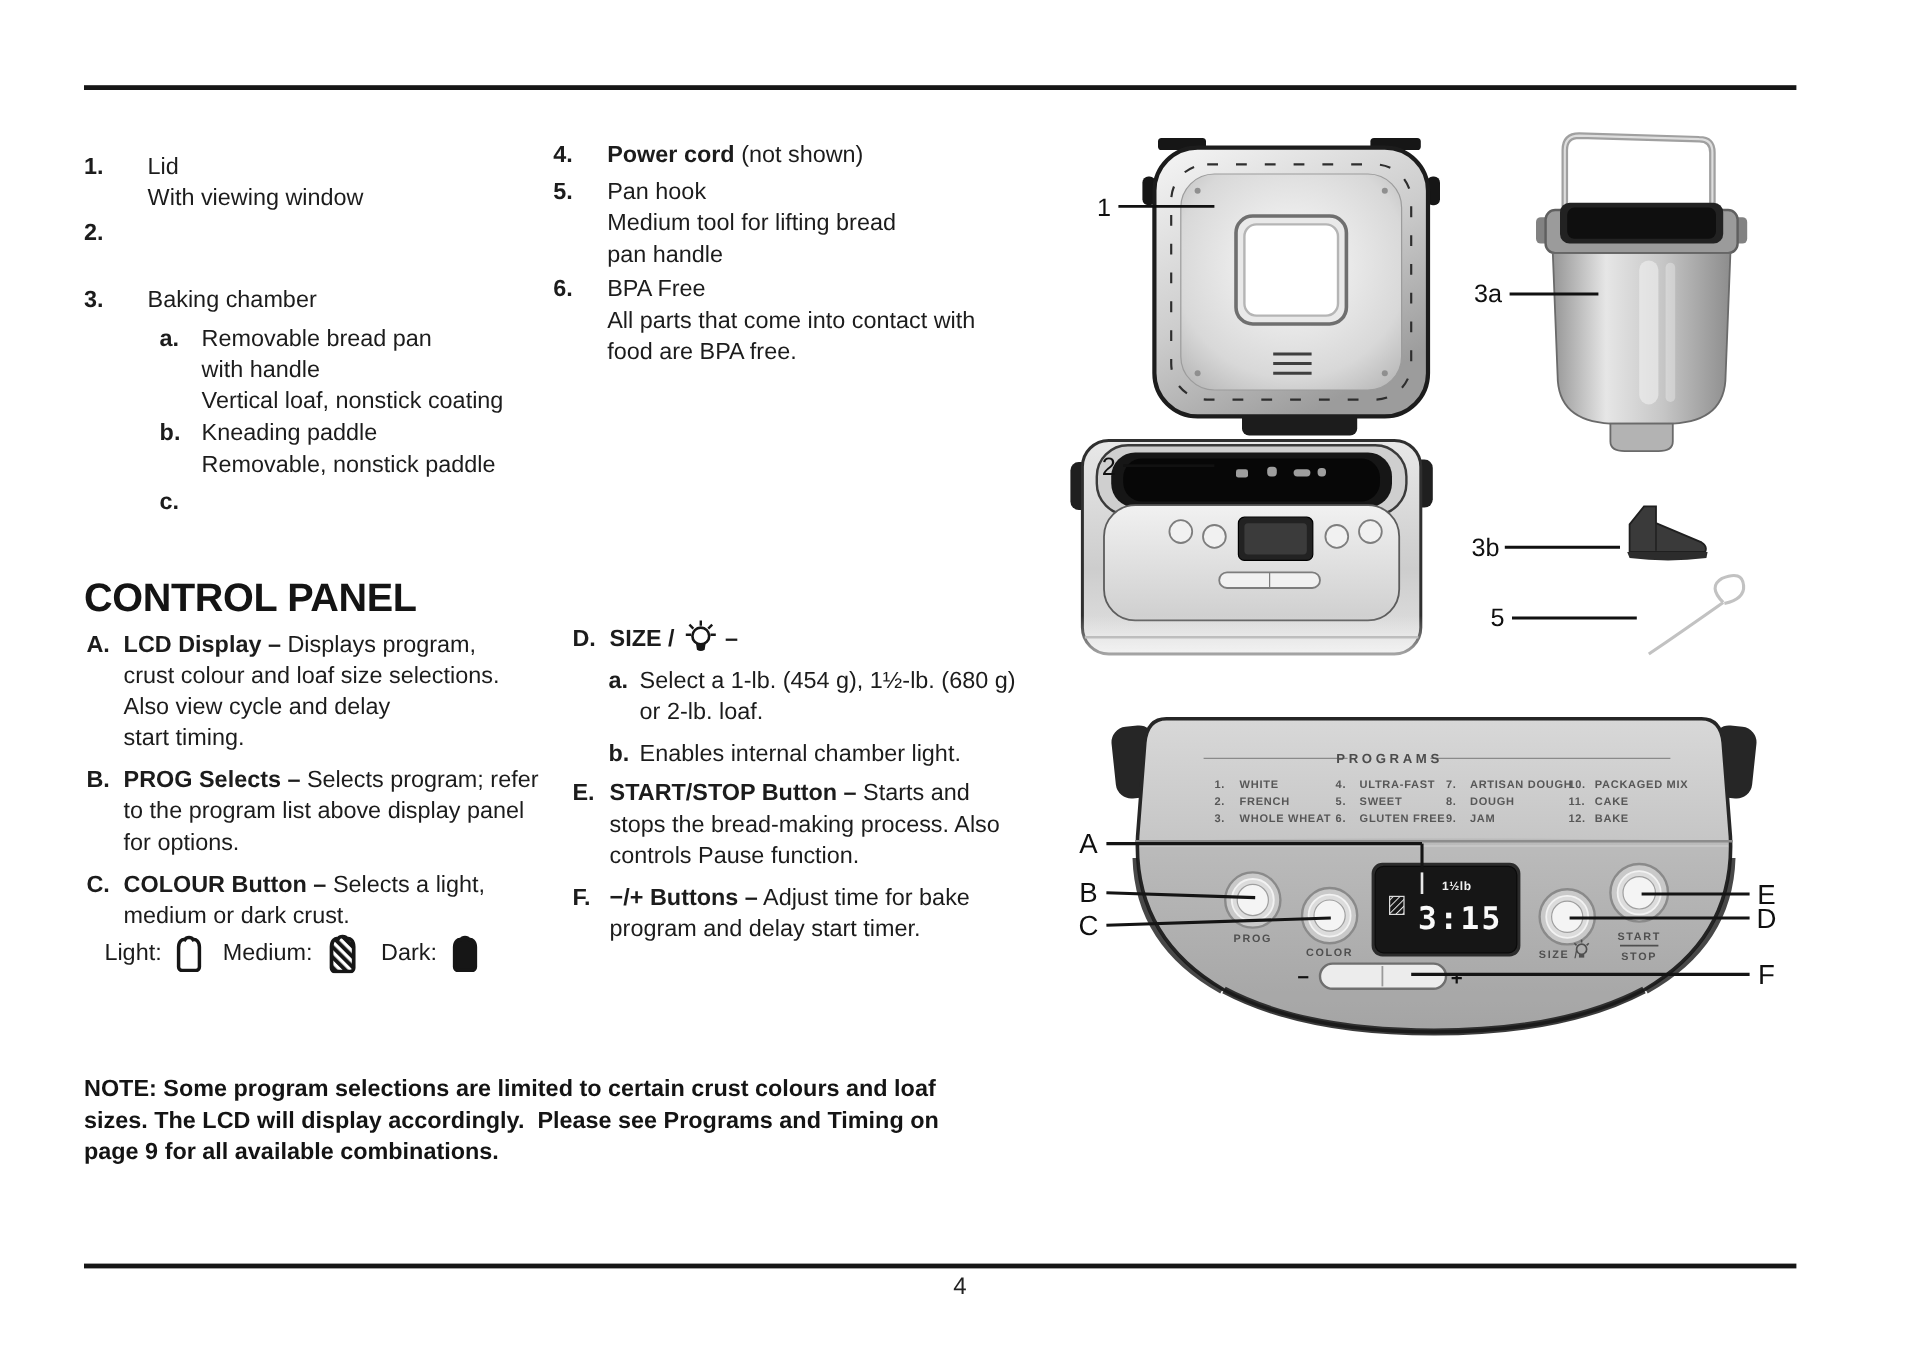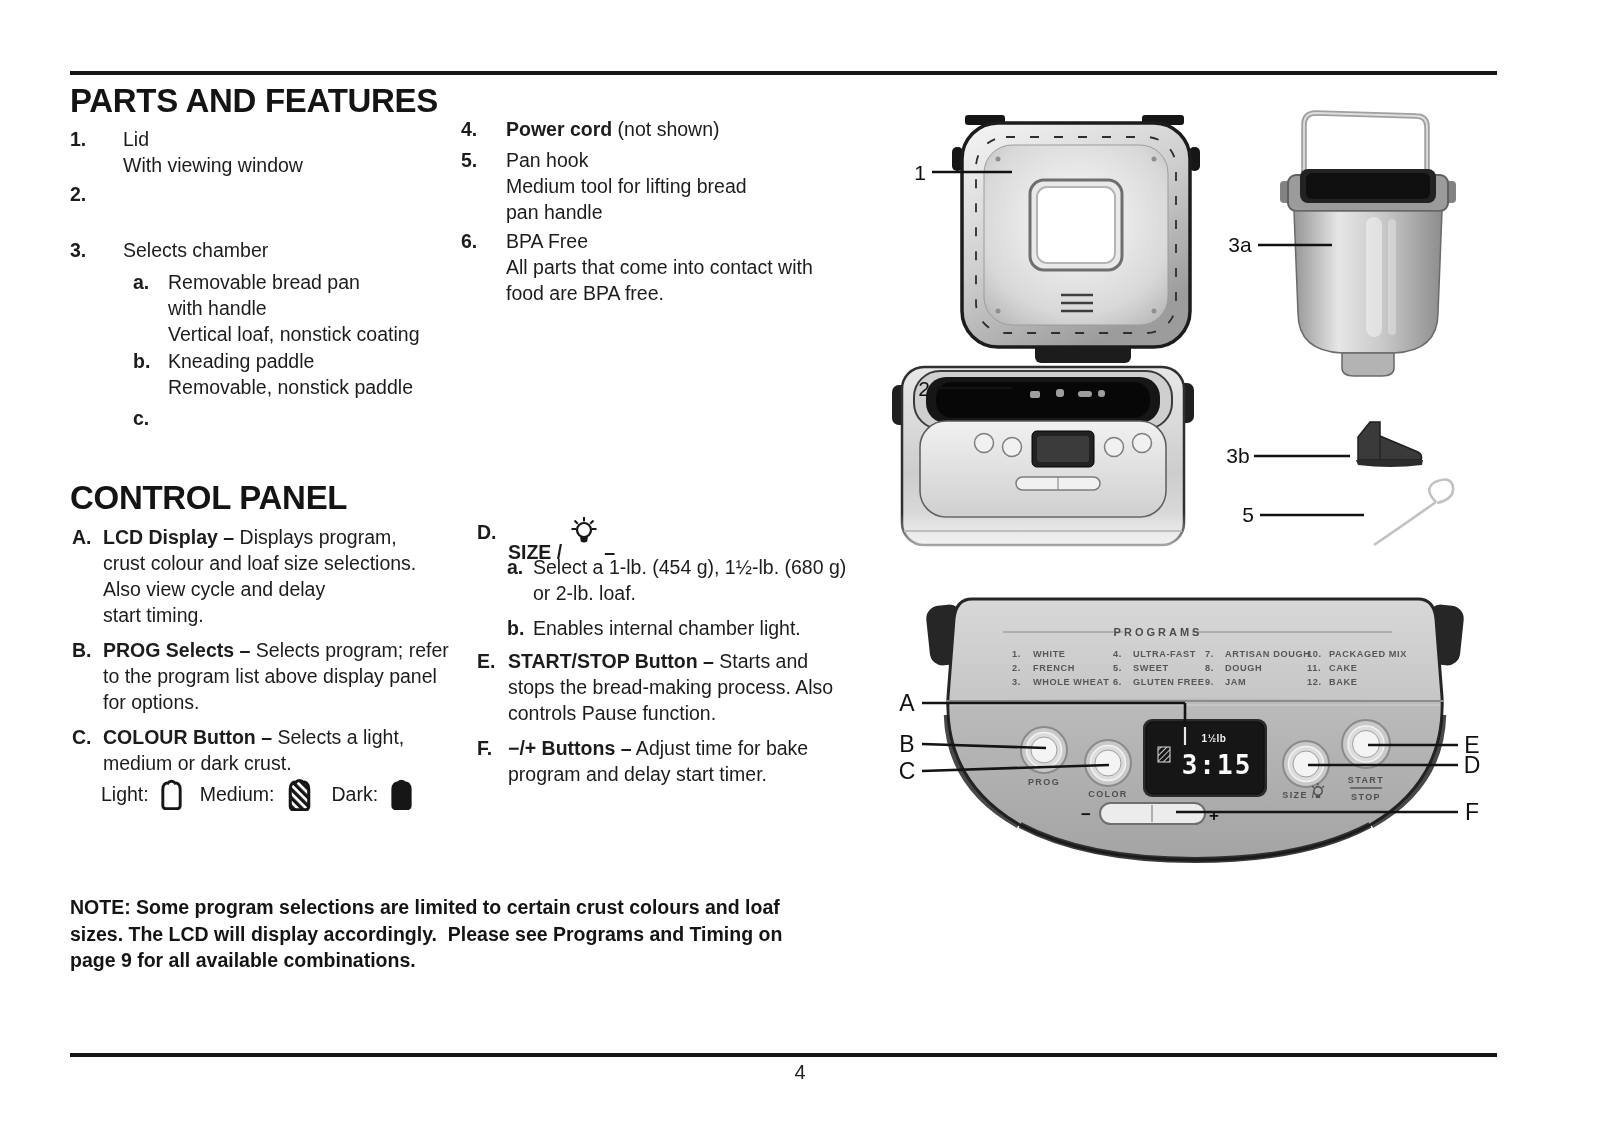--- a/index.html
+++ b/index.html
@@ -6,24 +6,24 @@
   .page{position:relative;width:1600px;height:1128px;background:#fff;overflow:hidden;
         font-family:"Liberation Sans",sans-serif;color:#1b1b1b;}
   .rule{position:absolute;left:70px;width:1427px;height:4px;background:#161616;}
   .h1{position:absolute;left:70px;font-weight:bold;font-size:33px;letter-spacing:-0.3px;color:#141414;white-space:nowrap;}
   .item{position:absolute;display:flex;align-items:flex-start;font-size:19.5px;line-height:26px;color:#1c1c1c;}
   .item .n{font-weight:bold;flex:0 0 auto;}
   .w53{width:53px}.w45{width:45px}.w35{width:35px}.w31{width:31px}.w26{width:26px}
   .pre{white-space:pre-line;}
   .name{font-weight:normal;white-space:pre-line;}
   .desc{white-space:pre-line;}
-  .inline-b{font-weight:bold;margin-top:20px;}
+  .inline-b{font-weight:bold;}
   .note{position:absolute;left:70px;top:894px;width:760px;font-weight:bold;font-size:19.5px;line-height:26.5px;white-space:pre-line;color:#141414;}
   .pagenum{position:absolute;left:0;right:0;top:1061px;text-align:center;font-size:20px;color:#222;}
-  .crust-row{position:absolute;left:101px;top:776px;display:flex;align-items:center;height:36px;font-size:19.5px;}
+  .crust-row{position:absolute;left:87px;top:776px;display:flex;align-items:center;height:36px;font-size:19.5px;}
   .crust-row .lbl{margin-right:10px;}
   .crust-row .sp{margin-left:16px;}
   .fig{position:absolute;}
   svg text{font-family:"Liberation Sans",sans-serif;white-space:pre;}
   .callout{font-size:21px;fill:#101010;}
   .calloutBig{font-size:23px;fill:#101010;}
   .engraved{font-size:9.2px;font-weight:bold;letter-spacing:.6px;fill:#575757;}
   .progTitle{font-size:11px;font-weight:bold;letter-spacing:3px;fill:#4c4c4c;}
   .btnLbl{font-size:9px;font-weight:bold;letter-spacing:1.4px;fill:#4f4f4f;}
   .lcdSmall{font-size:10px;font-weight:bold;fill:#f2f2f2;letter-spacing:.5px;}
@@ -34,36 +34,35 @@
 </style>
 </head>
 <body>
 
 <div class="page">
 
   <div class="rule" style="top:71px"></div>
   <div class="rule" style="top:1053px"></div>
   <div class="pagenum">4</div>
 
-  <div class="h1" style="top:82px">PARTS AND FEATURES</div>
 
   <div class="item" style="left:70px;top:126px;width:400px">
     <div class="n w53">1.</div>
     <div>
         <div class="name">Lid</div>
         <div class="desc">With viewing window</div>
       </div>
   </div>
   <div class="item" style="left:70px;top:181px;width:400px">
     <div class="n w53">2.</div>
   </div>
   <div class="item" style="left:70px;top:237px;width:400px">
     <div class="n w53">3.</div>
     <div>
-        <div class="name">Selects chamber</div>
+        <div class="name">Baking chamber</div>
       </div>
   </div>
   <div class="item" style="left:133px;top:269px;width:360px">
     <div class="n w35">a.</div>
     <div>
         <div class="name">Removable bread pan
 with handle</div>
         <div class="desc">Vertical loaf, nonstick coating</div>
       </div>
   </div>

